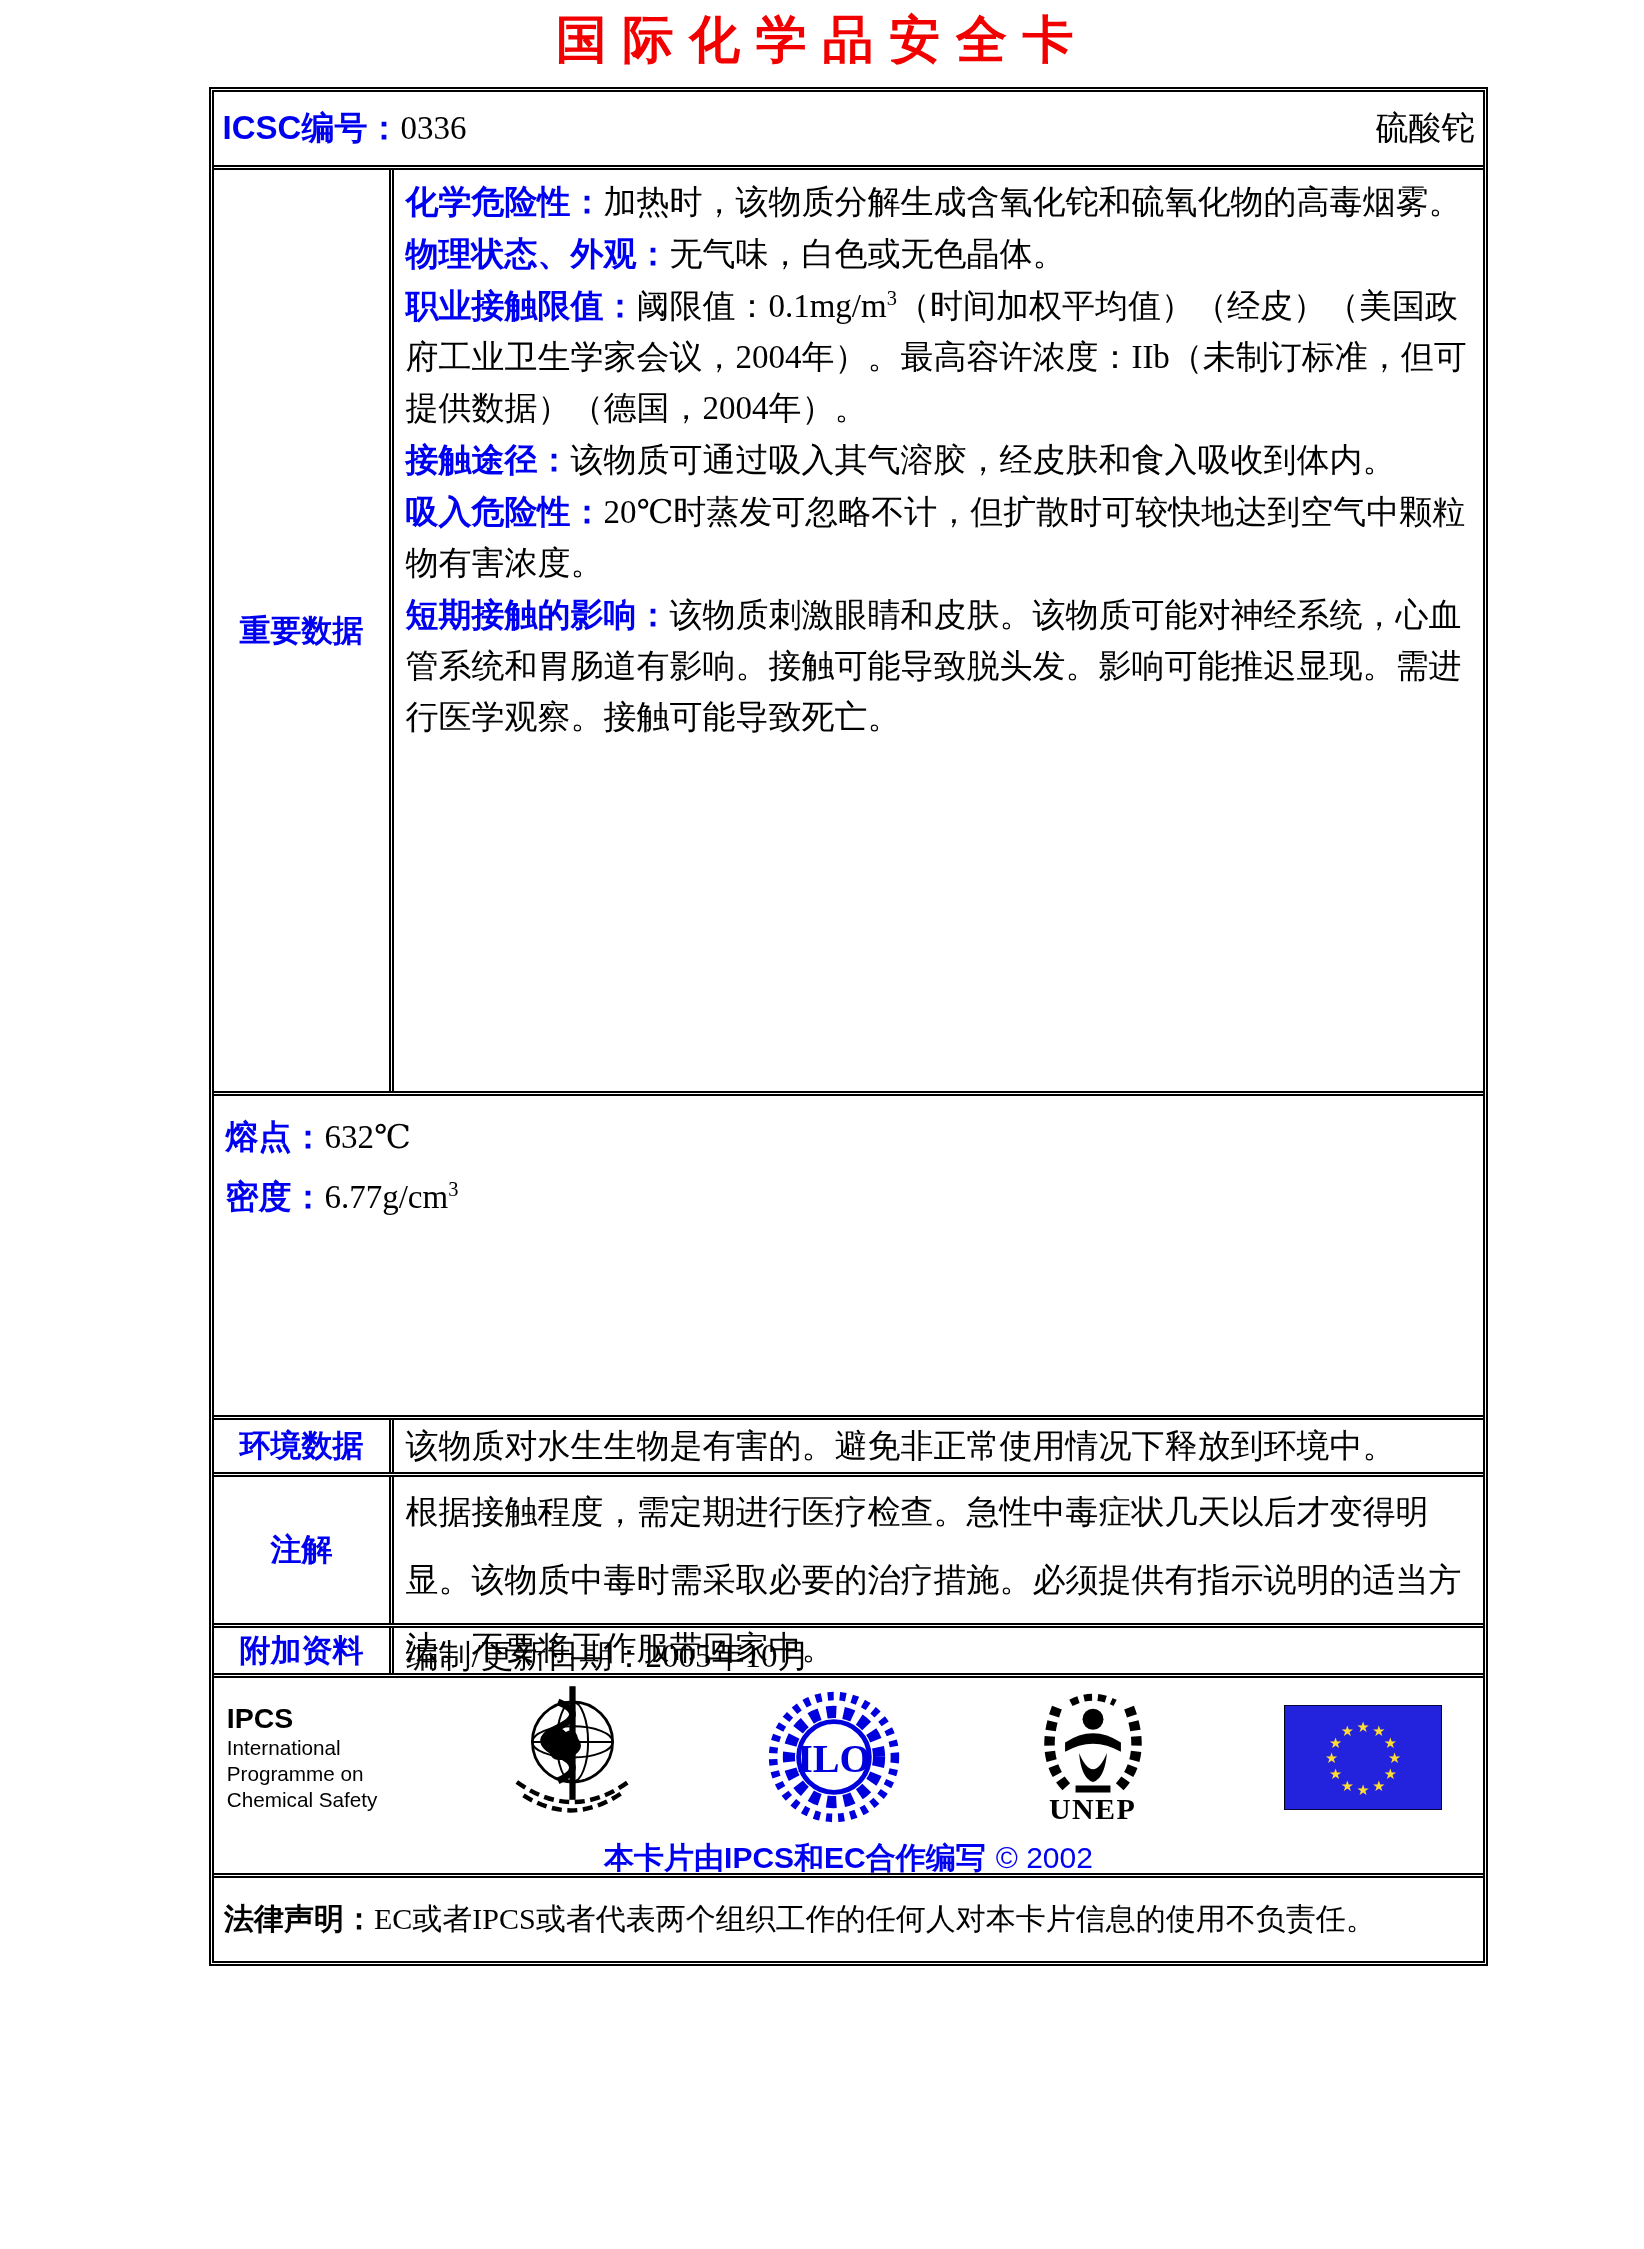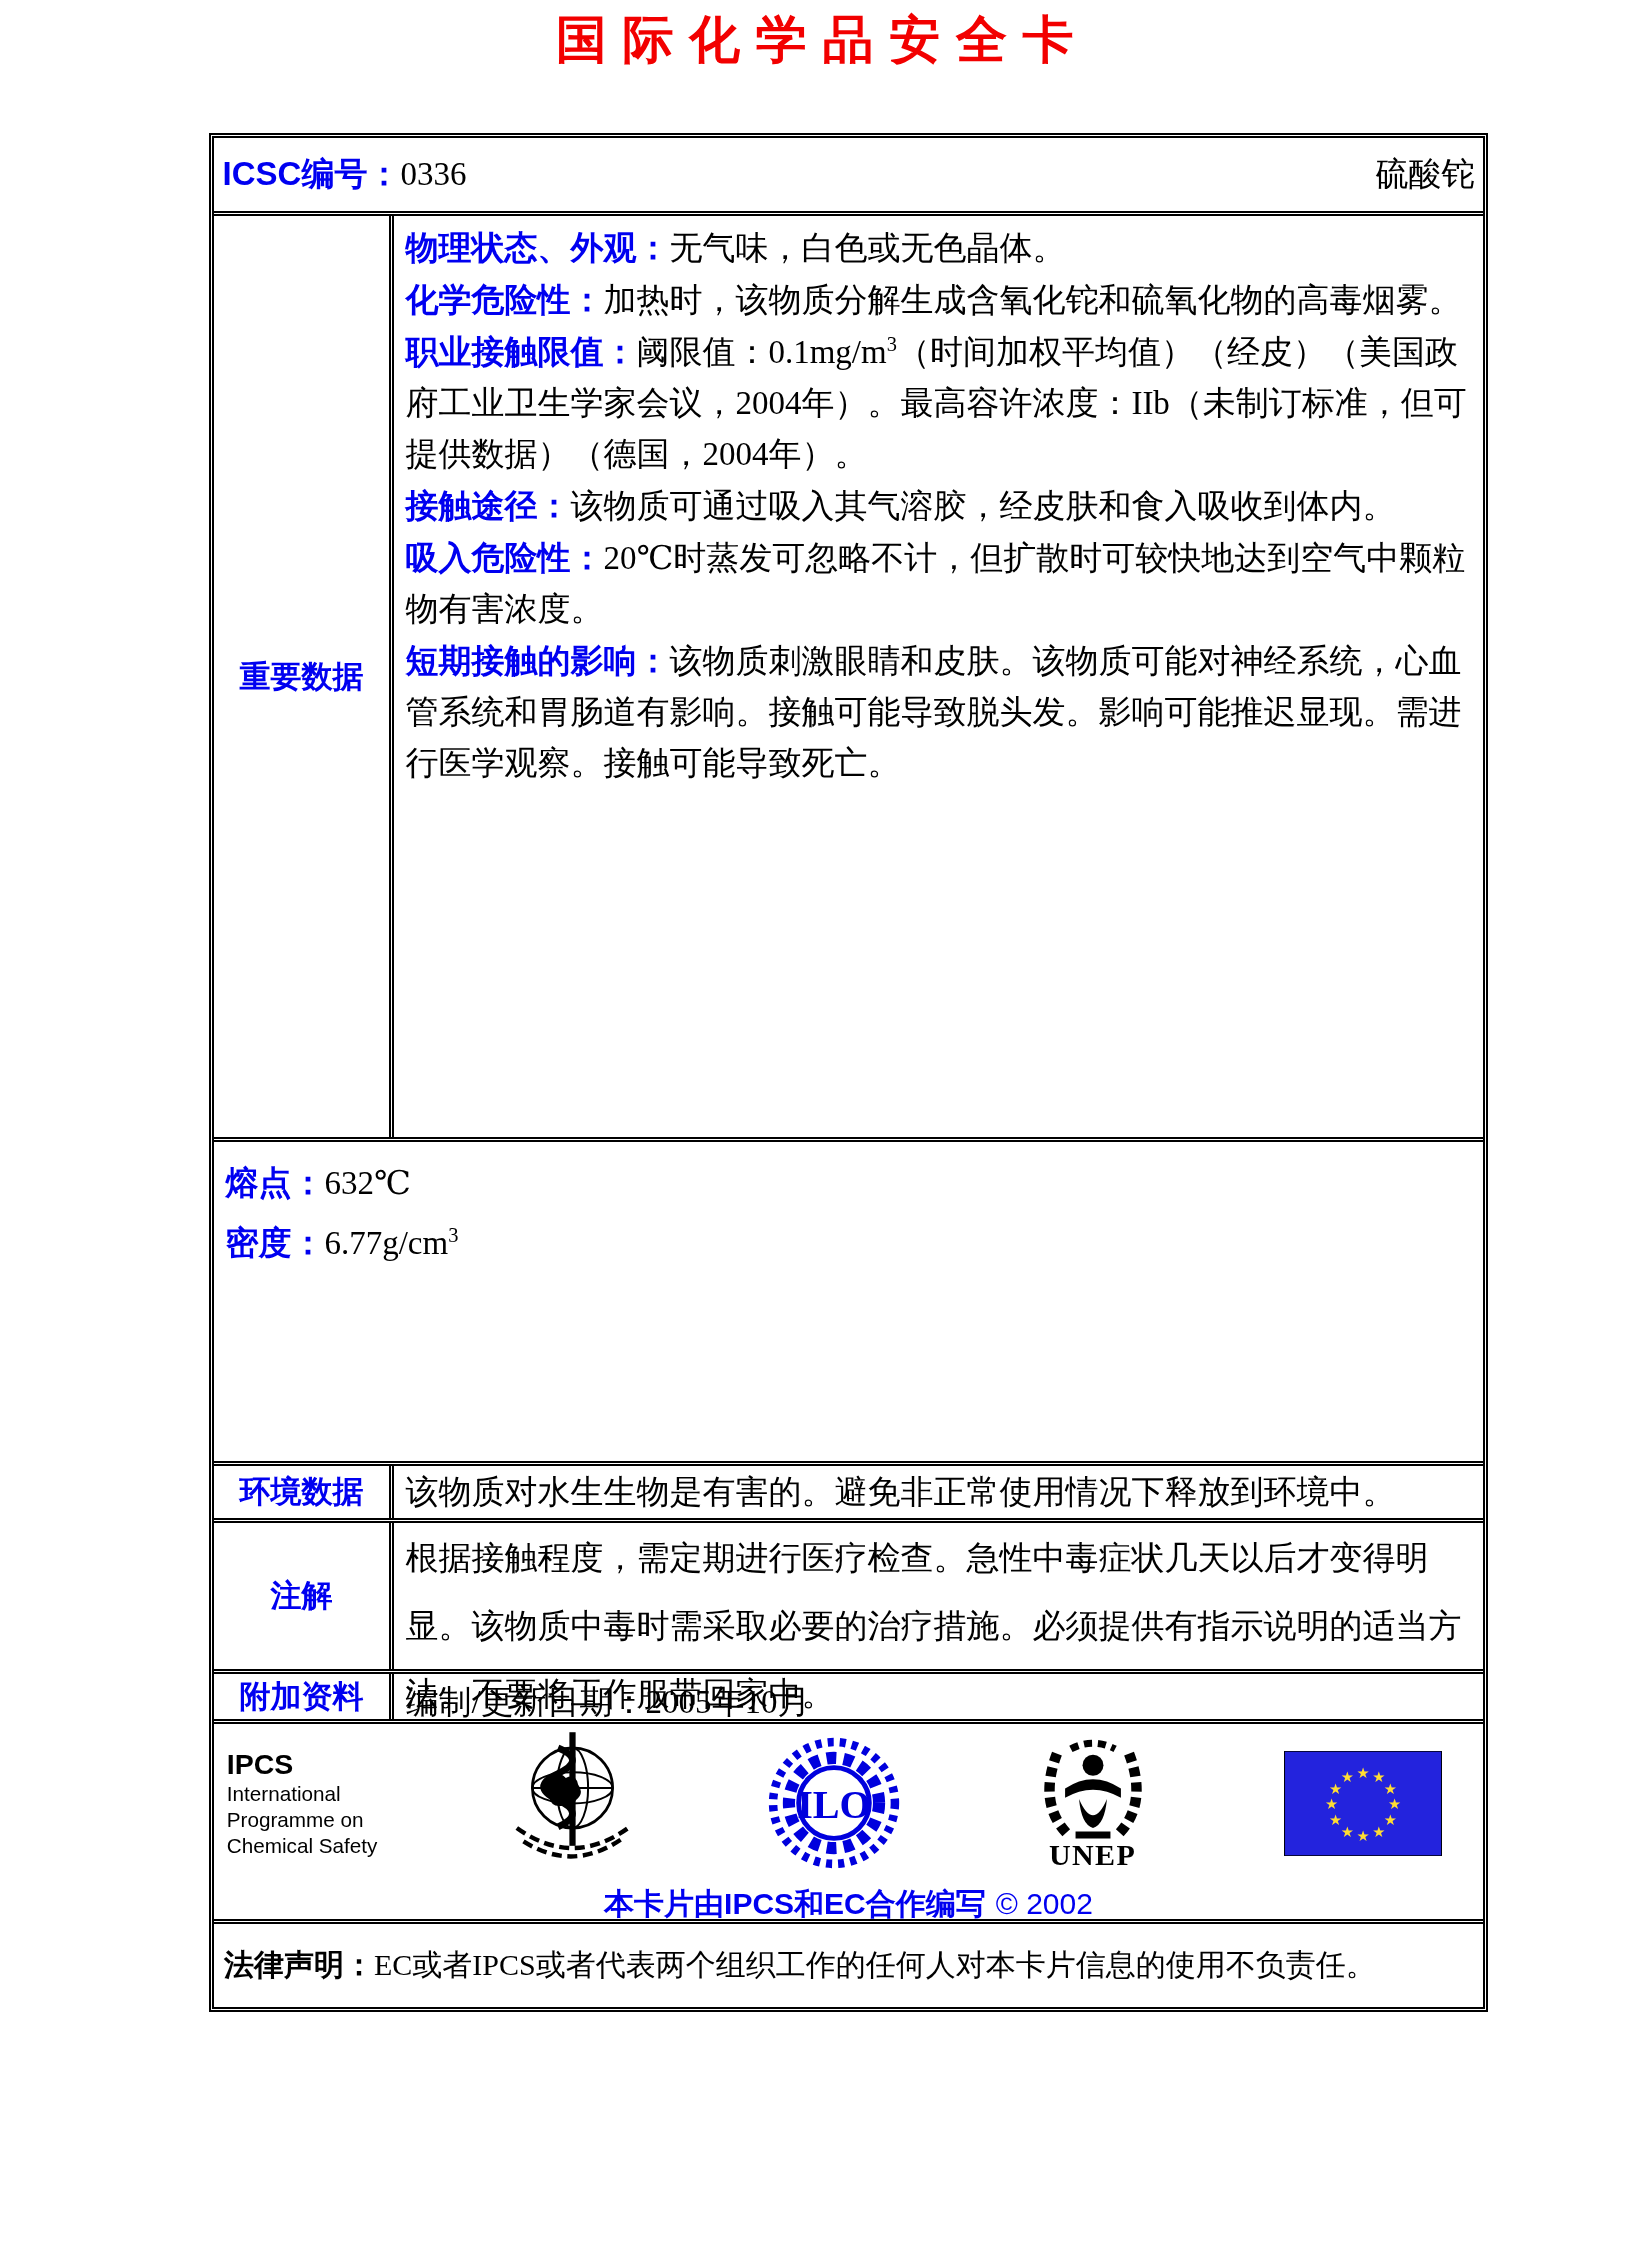--- a/index.html
+++ b/index.html
@@ -9,21 +9,21 @@
     font-family:"Liberation Serif","DejaVu Serif",serif; color:#000;
   }
   .page-title {
     position:absolute; top:5.7px; left:0; width:100%;
     text-align:center; color:#f20000;
     font-family:"DejaVu Serif","Liberation Serif",serif;
     font-weight:bold; font-size:51px; letter-spacing:15.7px;
   }
   .card {
     position:absolute; left:209px; top:87px; width:1279px;
-    border:5px double #000; background:#fff;margin-top:46px;
+    border:5px double #000; background:#fff;
   }
   .row { display:flex; align-items:stretch; border-top:5px double #000; }
   .row:first-child { border-top:none; }
 
   .cell-label {
     flex:0 0 180px; width:180px; border-right:5px double #000;
     display:flex; align-items:center; justify-content:center;
     color:#0000f0; font-family:"Liberation Sans","DejaVu Sans",sans-serif;
     font-weight:bold; font-size:31px; text-align:center;
   }
@@ -84,22 +84,22 @@
       <span>
         <span class="icsc-label">ICSC编号：</span><span class="icsc-number">0336</span>
       </span>
       <span class="chem-name">硫酸铊</span>
     </div>
   </div>
 
   <div class="row row-important">
     <div class="cell-label">重要数据</div>
     <div class="cell-content">
+      <div class="para"><span class="blab">化学危险性：</span><span>加热时，该物质分解生成含氧化铊和硫氧化物的高毒烟雾。</span><sup></sup><span></span></div>
       <div class="para"><span class="blab">物理状态、外观：</span><span>无气味，白色或无色晶体。</span><sup></sup><span></span></div>
-      <div class="para"><span class="blab">化学危险性：</span><span>加热时，该物质分解生成含氧化铊和硫氧化物的高毒烟雾。</span><sup></sup><span></span></div>
       <div class="para"><span class="blab">职业接触限值：</span><span>阈限值：0.1mg/m</span><sup>3</sup><span>（时间加权平均值）（经皮）（美国政府工业卫生学家会议，2004年）。最高容许浓度：IIb（未制订标准，但可提供数据）（德国，2004年）。</span></div>
       <div class="para"><span class="blab">接触途径：</span><span>该物质可通过吸入其气溶胶，经皮肤和食入吸收到体内。</span><sup></sup><span></span></div>
       <div class="para"><span class="blab">吸入危险性：</span><span>20℃时蒸发可忽略不计，但扩散时可较快地达到空气中颗粒物有害浓度。</span><sup></sup><span></span></div>
       <div class="para"><span class="blab">短期接触的影响：</span><span>该物质刺激眼睛和皮肤。该物质可能对神经系统，心血管系统和胃肠道有影响。接触可能导致脱头发。影响可能推迟显现。需进行医学观察。接触可能导致死亡。</span><sup></sup><span></span></div>
     </div>
   </div>
 
   <div class="row row-physical">
     <div class="cell-content">
       <div class="para"><span class="blab">熔点：</span><span>632℃</span><sup></sup></div>

